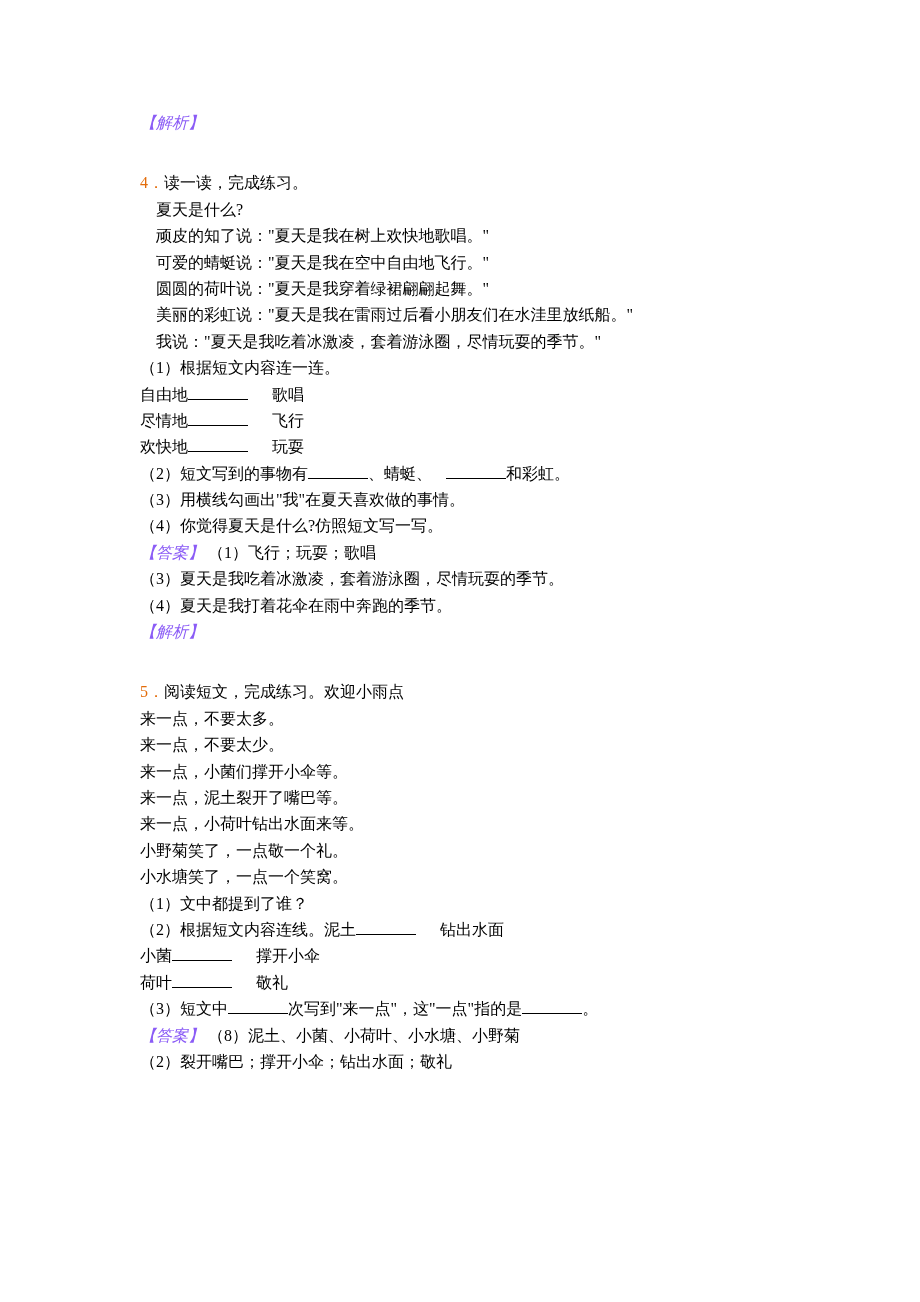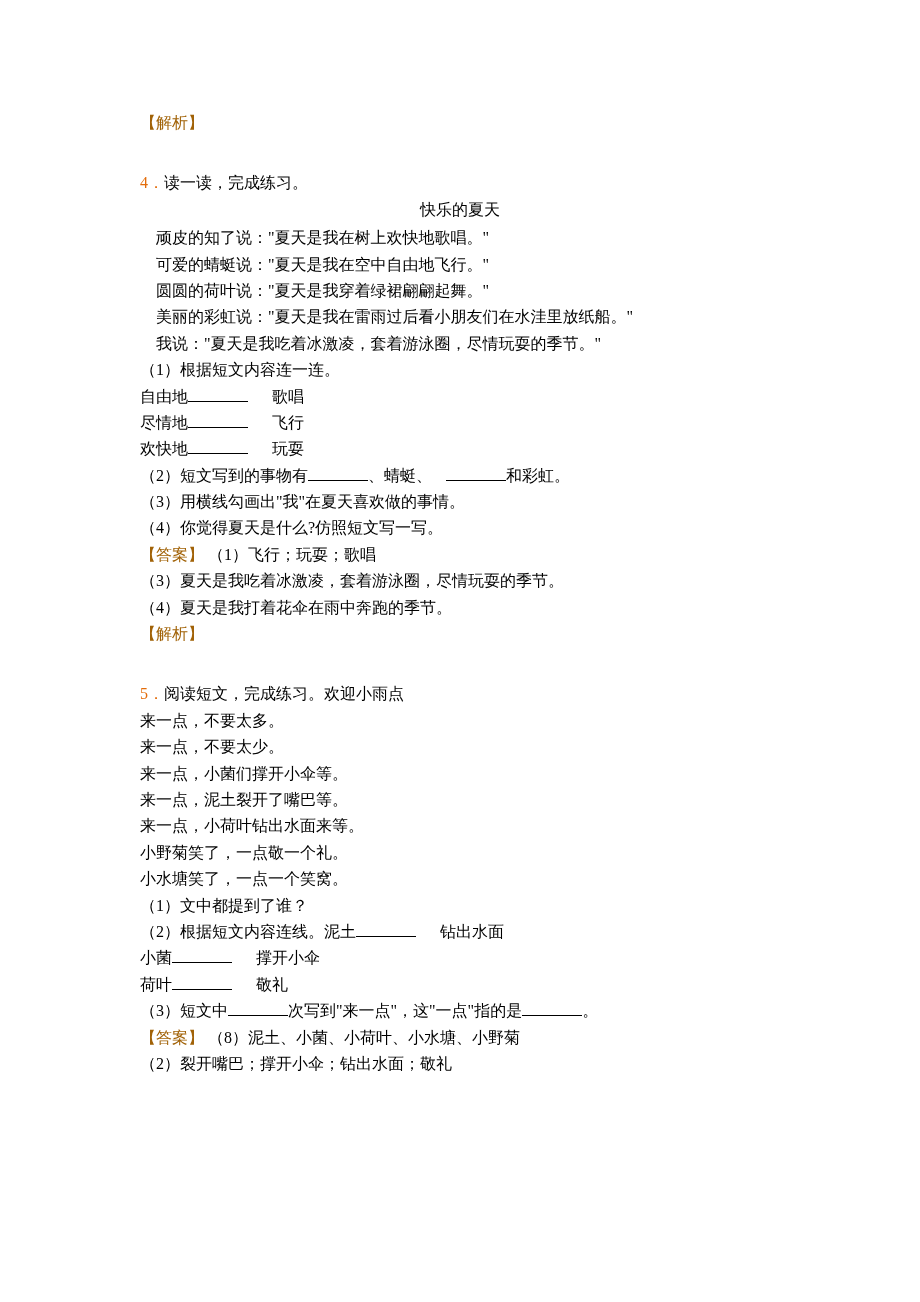--- a/index.html
+++ b/index.html
@@ -9,21 +9,22 @@
     font-family: "SimSun", "宋体", serif;
     width: 920px;
   }
   .page {
     padding: 110px 140px 80px 140px;
     font-size: 16px;
     line-height: 1.65;
     color: #000000;
   }
   .blue {
-    color: #a16207;
+    color: #8b5cf6;
+    font-style: italic;
   }
   .qnum {
     color: #e36c0a;
   }
   .para {
     margin: 0;
   }
   .indent {
     text-indent: 1em;
   }
@@ -55,21 +56,21 @@
 
 <div class="page">
 
   <p class="para blue">【解析】</p>
 
   <div class="spacer-big"></div>
 
   <p class="para">
     <span class="qnum">4．</span><span>读一读，完成练习。</span>
   </p>
-  <p class="para title-center">快乐的夏天</p>
+  <p class="para indent">夏天是什么?</p>
   <p class="para indent">顽皮的知了说："夏天是我在树上欢快地歌唱。"</p>
   <p class="para indent">可爱的蜻蜓说："夏天是我在空中自由地飞行。"</p>
   <p class="para indent">圆圆的荷叶说："夏天是我穿着绿裙翩翩起舞。"</p>
   <p class="para indent">美丽的彩虹说："夏天是我在雷雨过后看小朋友们在水洼里放纸船。"</p>
   <p class="para indent">我说："夏天是我吃着冰激凌，套着游泳圈，尽情玩耍的季节。"</p>
 
   <p class="para">（1）根据短文内容连一连。</p>
 
   <p class="para">
     <span>自由地</span><span class="blank blank-60"></span><span class="gap"></span><span>歌唱</span>

